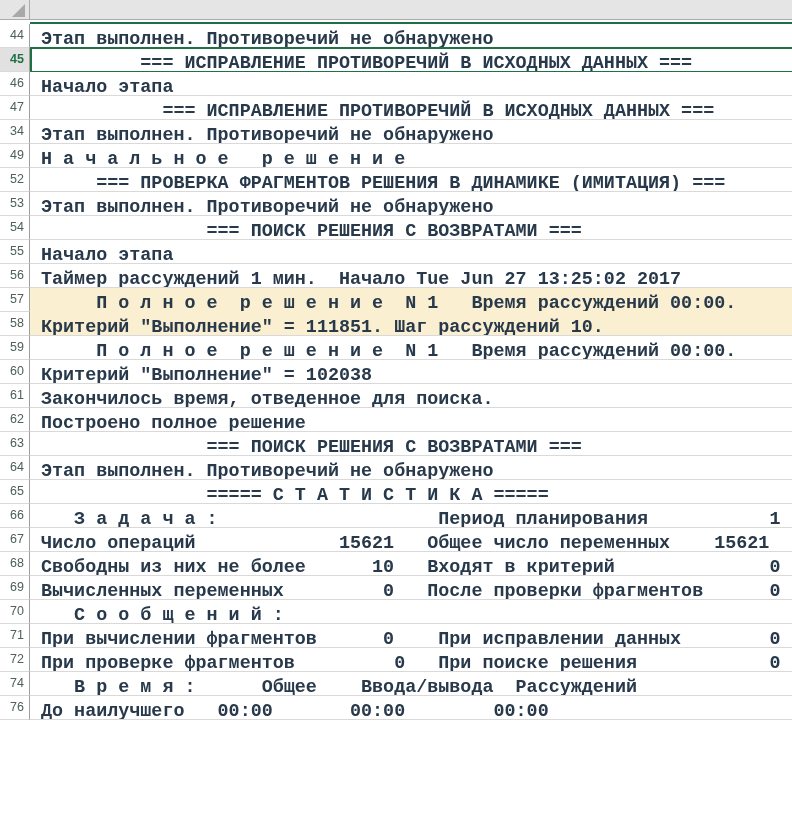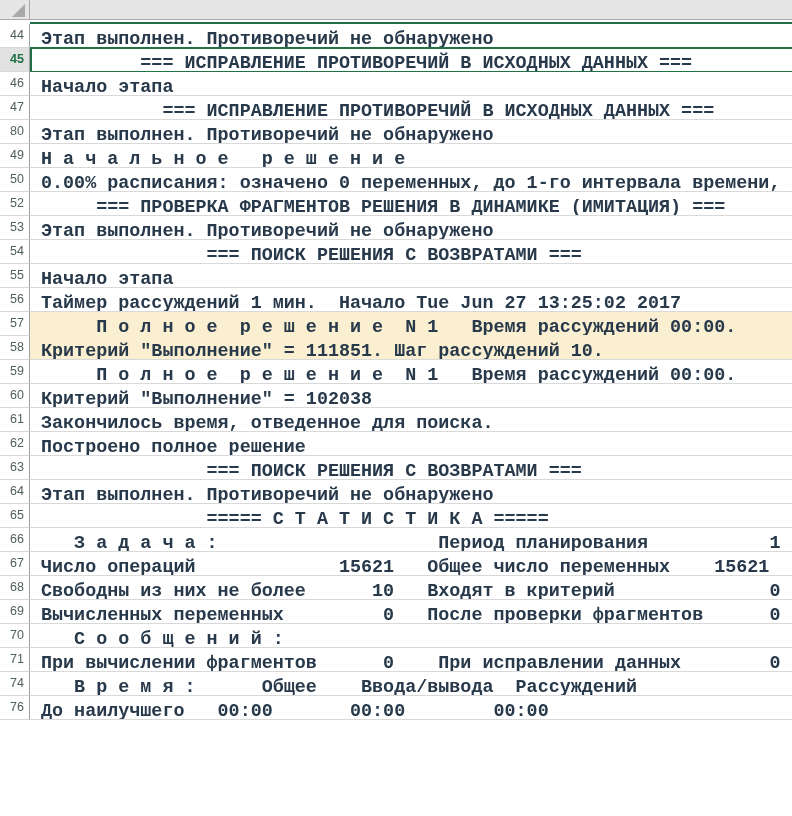--- a/index.html
+++ b/index.html
@@ -93,39 +93,33 @@
   </div>
 
   <div class="row">
     <div class="rowhead">47</div>
     <div class="cell">
           <pre>           === ИСПРАВЛЕНИЕ ПРОТИВОРЕЧИЙ В ИСХОДНЫХ ДАННЫХ ===</pre>
         </div>
   </div>
 
   <div class="row">
-    <div class="rowhead">80</div>
+    <div class="rowhead">34</div>
     <div class="cell">
           <pre>Этап выполнен. Противоречий не обнаружено</pre>
         </div>
   </div>
 
   <div class="row">
     <div class="rowhead">49</div>
     <div class="cell">
           <pre>Н а ч а л ь н о е   р е ш е н и е</pre>
         </div>
   </div>
 
-  <div class="row">
-    <div class="rowhead">50</div>
-    <div class="cell">
-          <pre>0.00% расписания: означено 0 переменных, до 1-го интервала времени,</pre>
-        </div>
-  </div>
 
 
   <div class="row">
     <div class="rowhead">52</div>
     <div class="cell">
           <pre>     === ПРОВЕРКА ФРАГМЕНТОВ РЕШЕНИЯ В ДИНАМИКЕ (ИМИТАЦИЯ) ===</pre>
         </div>
   </div>
 
   <div class="row">
@@ -254,20 +248,26 @@
         </div>
   </div>
 
   <div class="row">
     <div class="rowhead">71</div>
     <div class="cell">
           <pre>При вычислении фрагментов      0    При исправлении данных        0</pre>
         </div>
   </div>
 
+  <div class="row">
+    <div class="rowhead">72</div>
+    <div class="cell">
+          <pre>При проверке фрагментов         0   При поиске решения            0</pre>
+        </div>
+  </div>
 
 
   <div class="row">
     <div class="rowhead">74</div>
     <div class="cell">
           <pre>   В р е м я :      Общее    Ввода/вывода  Рассуждений</pre>
         </div>
   </div>
 
 

